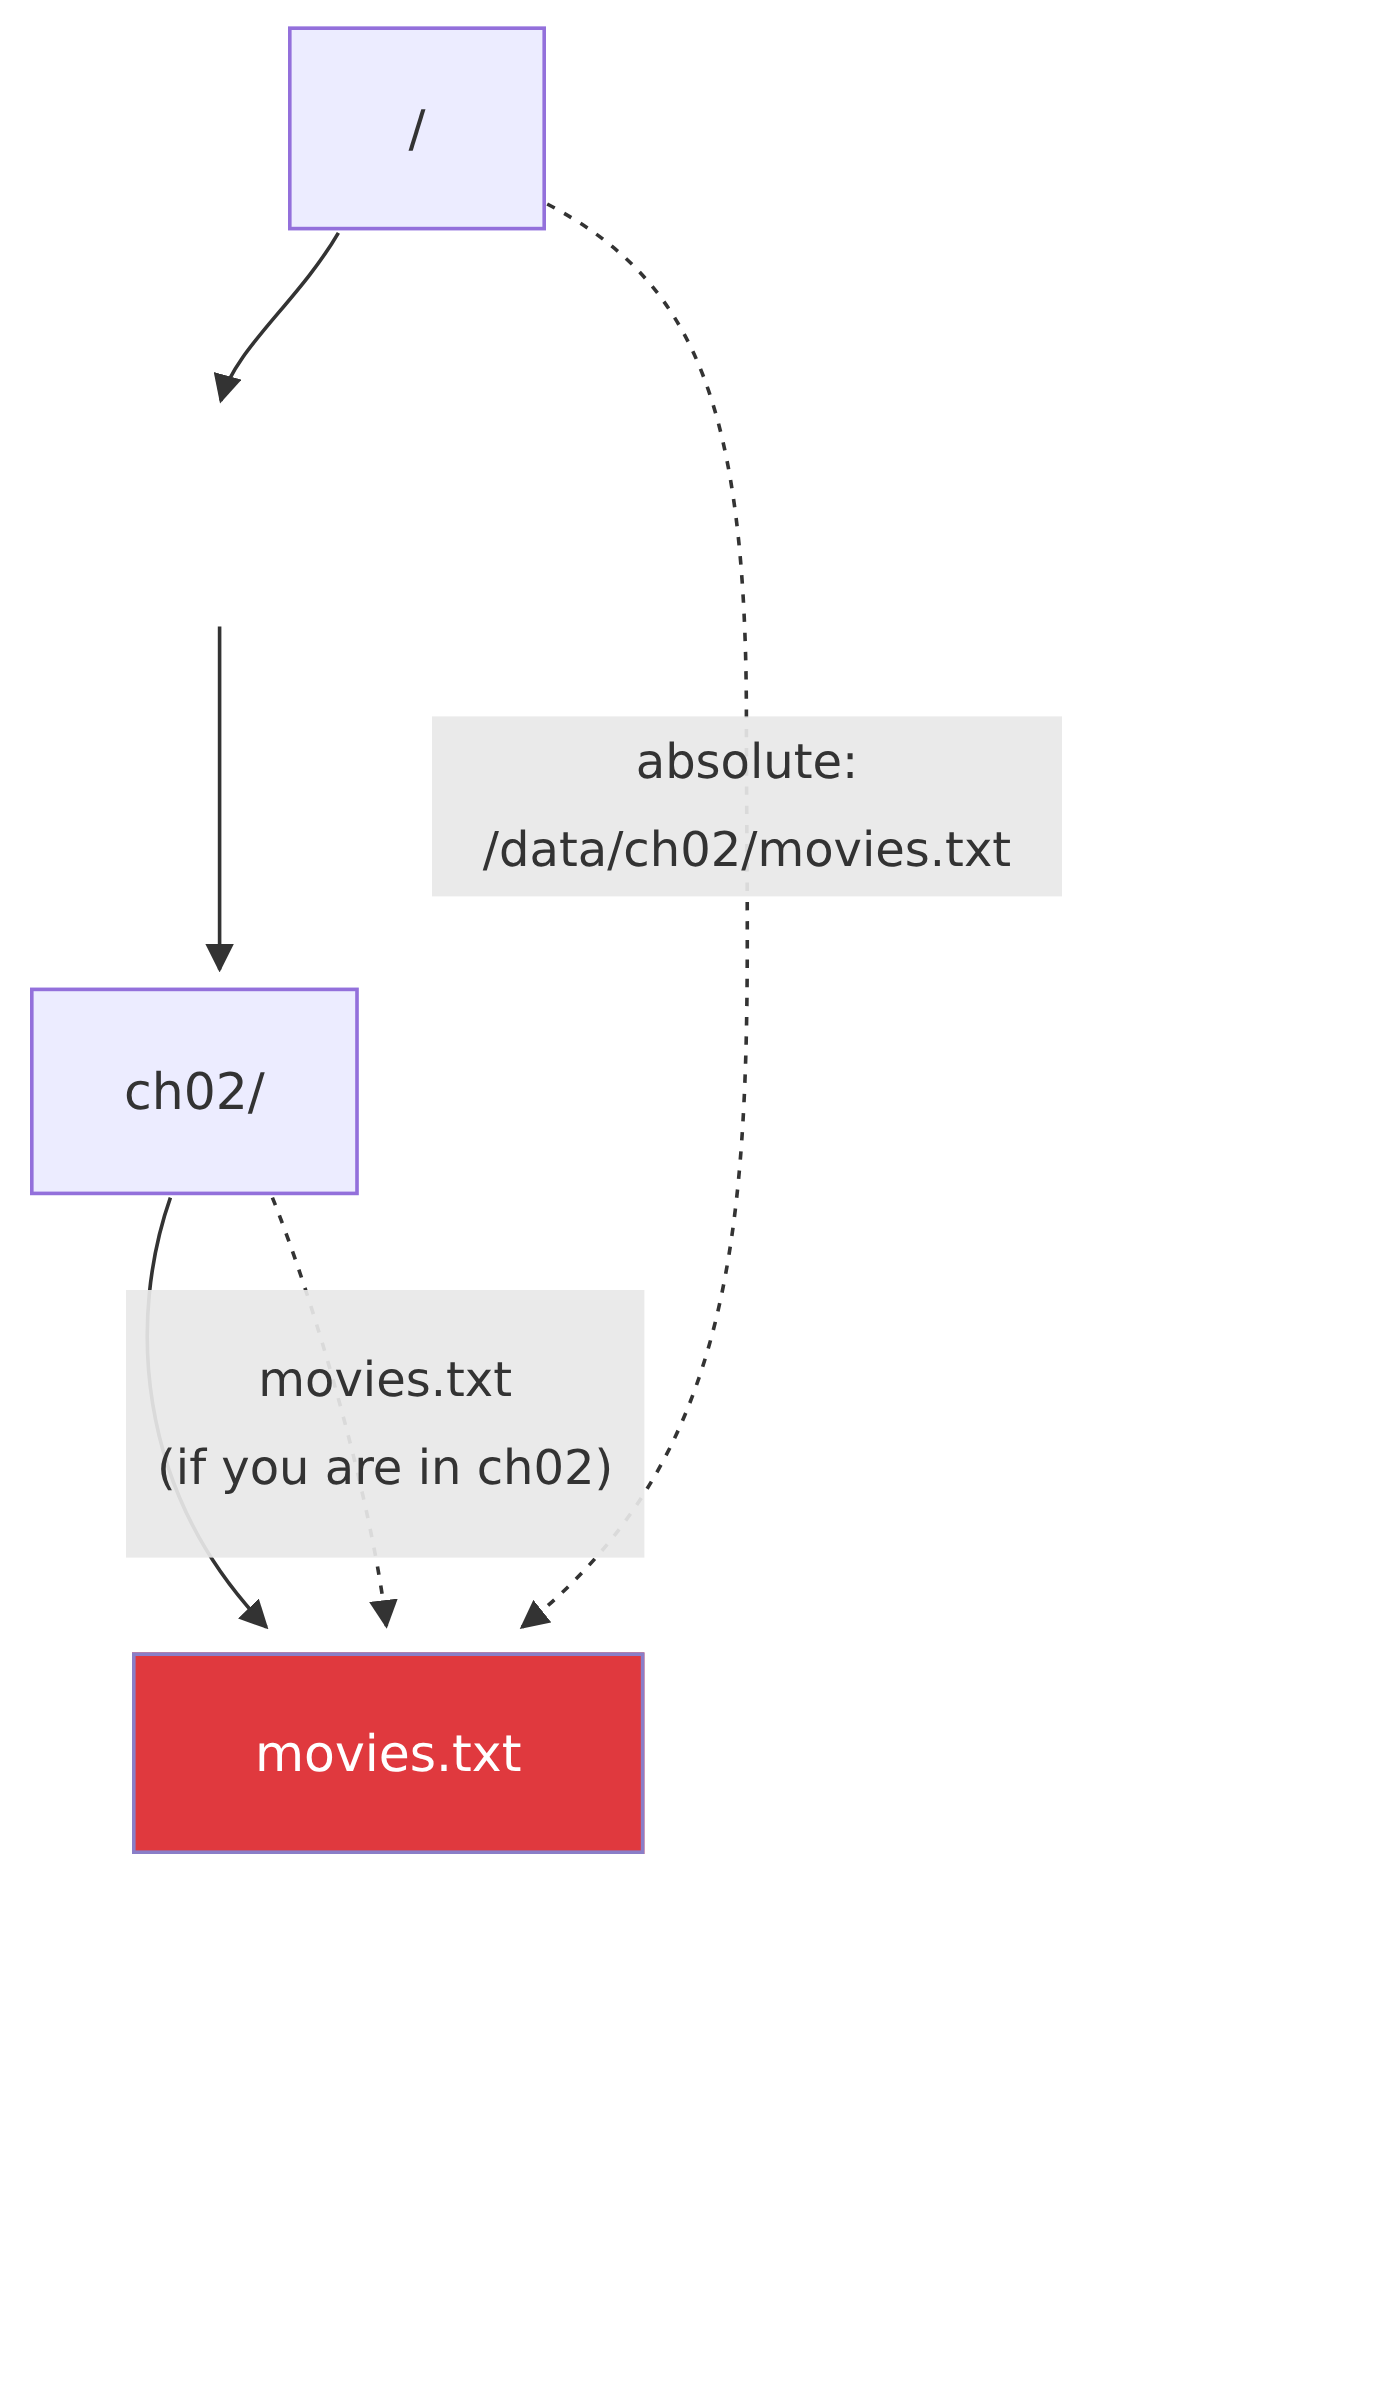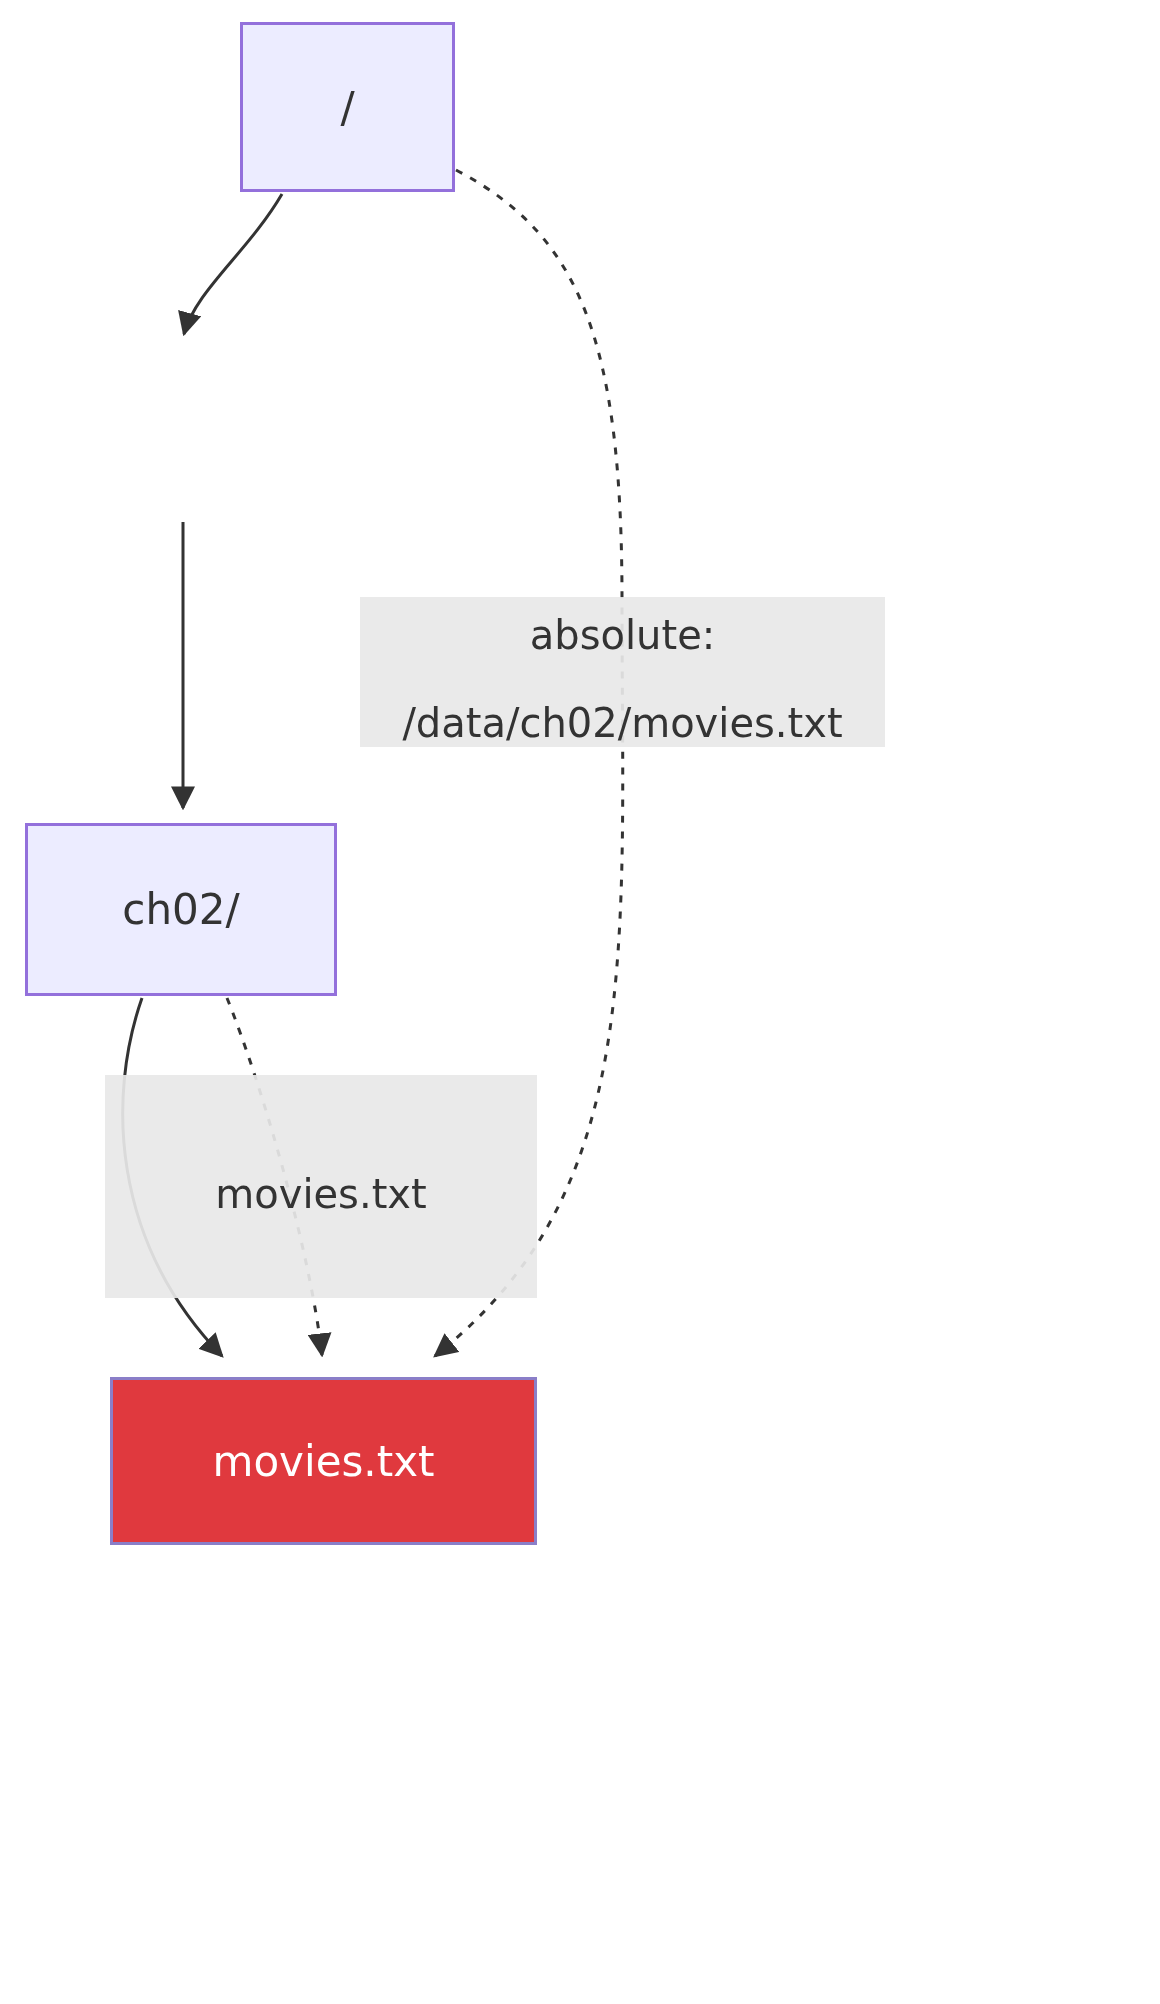--- a/index.html
+++ b/index.html
@@ -45,39 +45,38 @@
     z-index: 3;
     white-space: nowrap;
   }
   .node.file-node {
     background: #E0393E;
     color: #ffffff;
     border-color: #8a7ec8;
   }
   .node-root   { left: 240px; top: 22px;   width: 215px; height: 170px; }
   .node-data   { left: 25px;  top: 350px;  width: 315px; height: 170px; }
-  .node-ch02   { left: 25px;  top: 823px;  width: 312px; height: 173px; }
+  .node-ch02   { left: 25px;  top: 823px;  width: 274px; height: 173px; }
   .node-movies { left: 110px; top: 1377px; width: 427px; height: 168px; }
   .edge-label {
     position: absolute;
     background: rgba(232, 232, 232, 0.92);
     z-index: 2;
     display: flex;
     flex-direction: column;
     align-items: center;
     justify-content: center;
     text-align: center;
     font-size: 40px;
     color: #333333;
   }
   .edge-label span {
     line-height: 74px;
     white-space: nowrap;
     padding: 0 10px;
-    margin-top: 14px;
   }
   .label-absolute { left: 360px; top: 597px;  width: 525px; height: 150px; }
   .label-relative { left: 105px; top: 1075px; width: 432px; height: 223px; }
 </style>
 </head>
 <body>
 
 <div class="canvas">
 
   <svg class="edges-svg" viewBox="0 0 1160 2004" xmlns="http://www.w3.org/2000/svg">
@@ -98,20 +97,21 @@
     <path class="edge dotted" d="M 456 170 C 580 235, 622 340, 622 600 C 622 950, 645 1190, 435 1356" marker-end="url(#arrow)"></path>
   </svg>
 
   <div class="edge-label label-absolute">
     <span>absolute:</span>
     <span>/data/ch02/movies.txt</span>
   </div>
 
   <div class="edge-label label-relative">
     <span>movies.txt</span>
+    <span>(if you are in ch02)</span>
   </div>
 
   <div class="node node-root">
     <span>/</span>
   </div>
 
 
   <div class="node node-ch02">
     <span>ch02/</span>
   </div>

